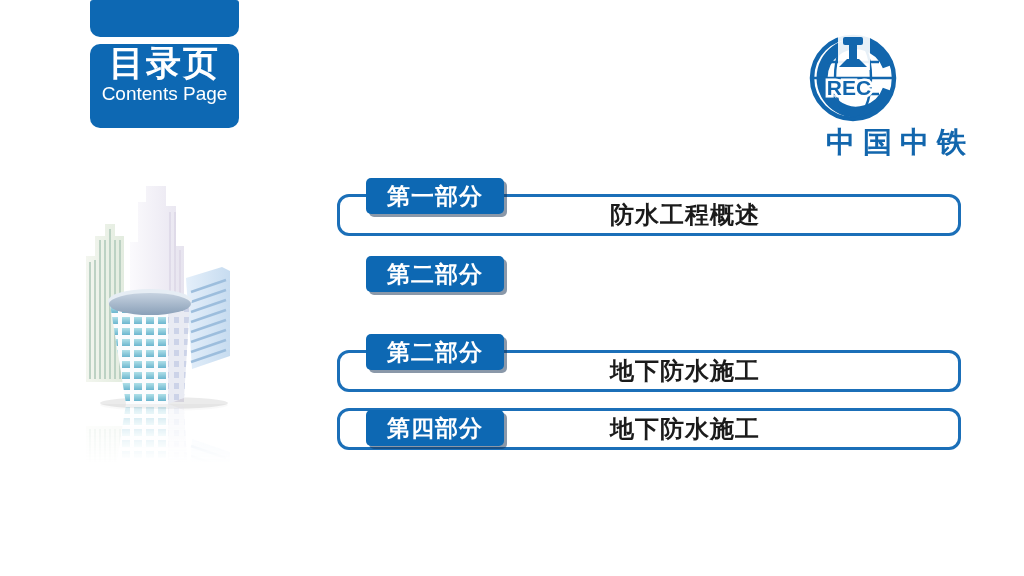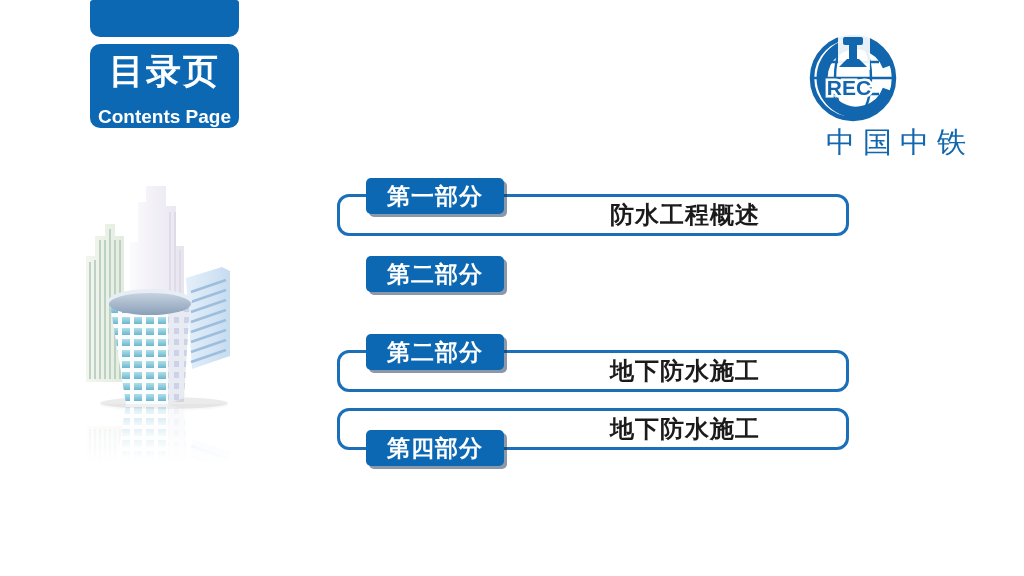--- a/index.html
+++ b/index.html
@@ -9,46 +9,46 @@
   }
   
   .tab-top{
     position:absolute;left:90px;top:0;width:149px;height:37px;
     background:#0d68b3;border-radius:3px 3px 10px 10px;
   }
   .header-card{
     position:absolute;left:90px;top:44px;width:149px;height:84px;
     background:#0d68b3;border-radius:10px;color:#ffffff;text-align:center;
   }
-  .header-cn{font-size:35px;font-weight:bold;letter-spacing:2px;margin-top:8px;line-height:1.1;}
-  .header-en{font-size:19px;margin-top:15px;font-weight:bold;}
+  .header-cn{font-size:35px;font-weight:bold;letter-spacing:2px;line-height:1.1;}
+  .header-en{font-size:19px;margin-top:0;}
   
   .logo-wrap{position:absolute;left:796px;top:32px;width:130px;height:100px;}
   .logo-company{
     position:absolute;left:812px;top:123px;width:168px;text-align:center;
-    font-size:29px;font-weight:normal;letter-spacing:8px;text-indent:8px;color:#1266ad;
+    font-size:29px;font-weight:bold;letter-spacing:8px;text-indent:8px;color:#1266ad;
   }
   
   .city-wrap{position:absolute;left:72px;top:172px;width:160px;height:290px;}
   
   .toc-bar{
-    position:absolute;left:337px;width:512px;height:42px;box-sizing:border-box;
+    position:absolute;left:337px;width:624px;height:42px;box-sizing:border-box;
     background:#ffffff;border:3px solid #1b6fb8;border-radius:12px;
     display:flex;align-items:center;padding-left:270px;
     font-size:24px;font-weight:bold;color:#1b1b1b;letter-spacing:1px;z-index:1;
   }
   .toc-label{
     position:absolute;left:366px;width:138px;height:36px;
     background:#0d68b3;border-radius:5px;
     box-shadow:3px 3px 0 rgba(22,50,84,.5);
     color:#ffffff;font-size:23px;font-weight:bold;
     display:flex;align-items:center;justify-content:center;letter-spacing:1px;z-index:2;text-align:center;
   }
   .bar0{top:194px}.bar1{top:272px}.bar2{top:350px}.bar3{top:408px}
-  .lab0{top:178px}.lab1{top:256px}.lab2{top:334px}.lab3{top:430px}
+  .lab0{top:178px}.lab1{top:256px}.lab2{top:334px}.lab3{top:410px}
 </style>
 </head>
 <body>
 
 <div class="slide">
 
   <div class="tab-top"></div>
   <div class="header-card">
     <div class="header-cn">目录页</div>
     <div class="header-en">Contents Page</div>

